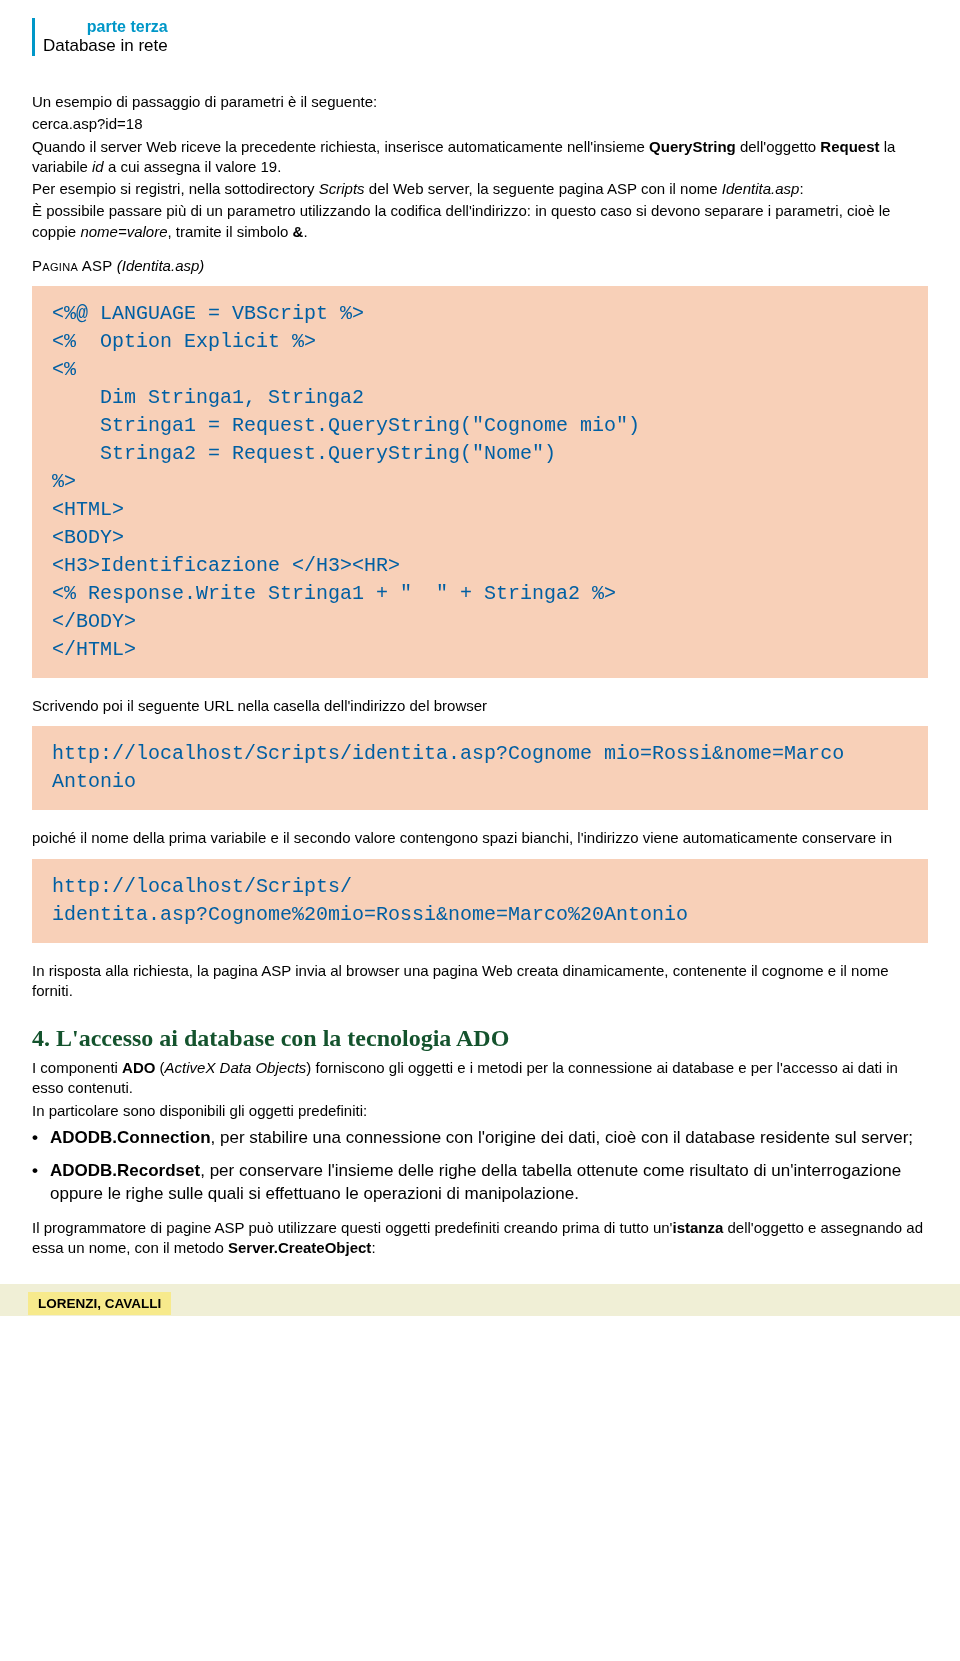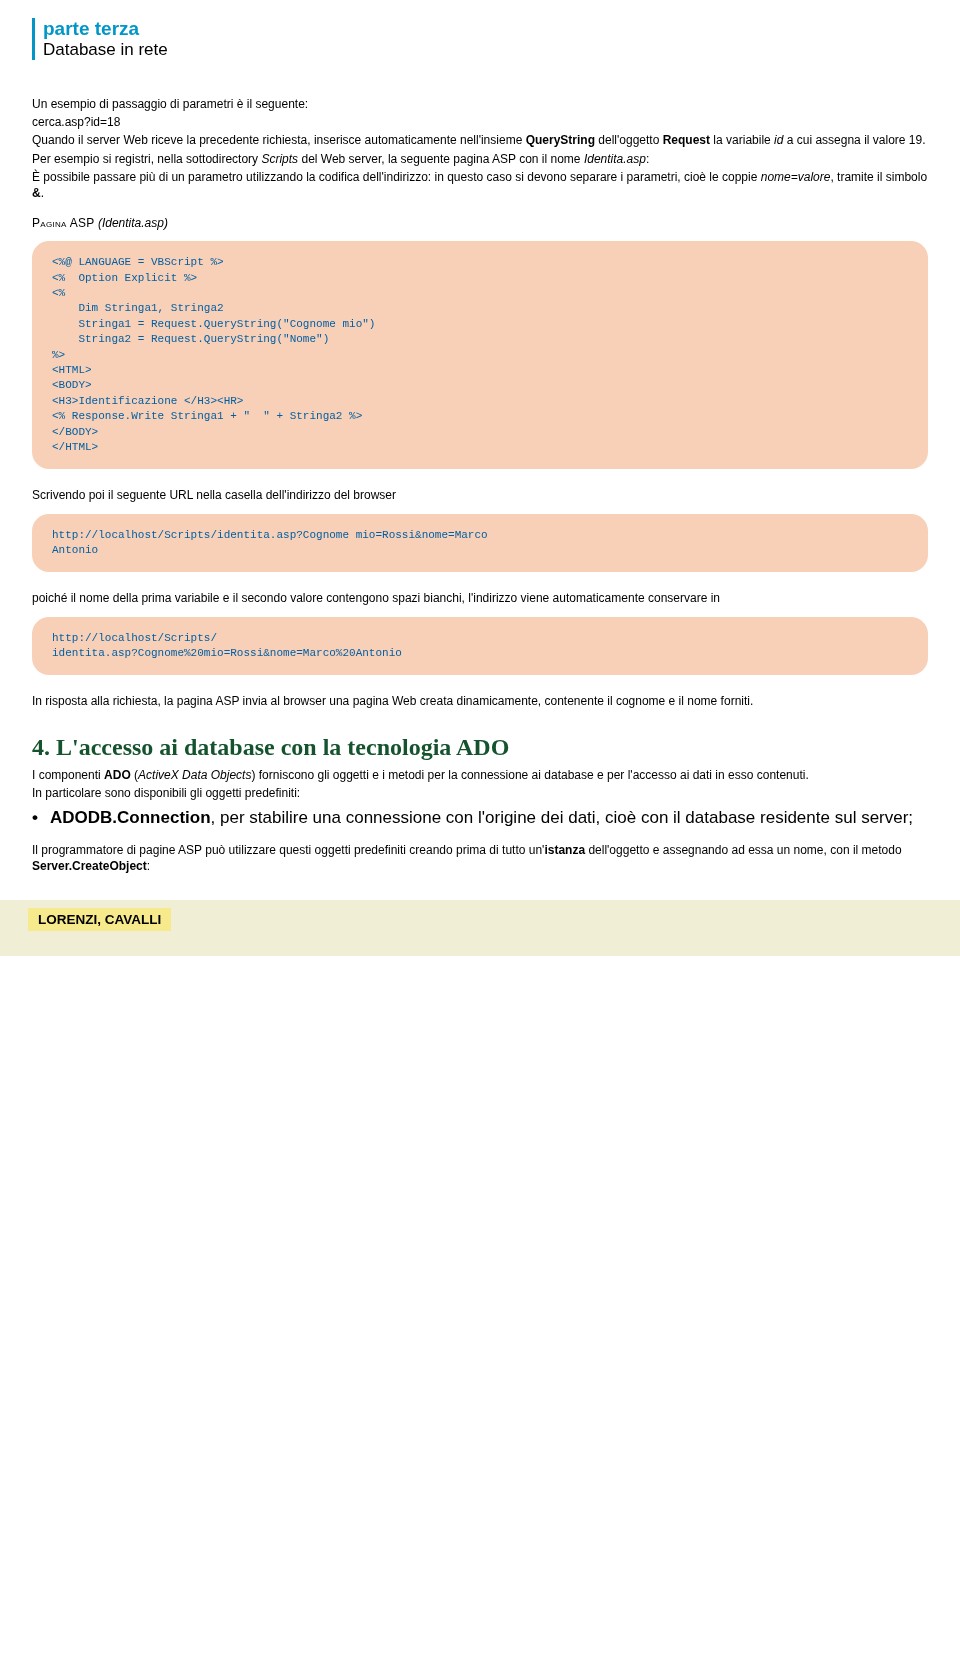--- a/index.html
+++ b/index.html
@@ -6,55 +6,54 @@
   body {
     margin: 0;
     font-family: Arial, Helvetica, sans-serif;
     background: #fff;
     color: #000;
     width: 960px;
   }
   .page { padding: 18px 32px 0 32px; }
   .hdr { display: flex; gap: 200px; margin-bottom: 36px; }
   .hdr-col { border-left: 3px solid #0097c8; padding-left: 8px; }
-  .hdr-top { color: #0097c8; font-weight: bold; font-size: 19px; }
+  .hdr-top { color: #0097c8; font-weight: bold; font-size: 16px; text-align: right; }
   .hdr-bot { font-family: "Helvetica Neue", Arial, sans-serif; font-size: 17px; }
-  .body-text { font-size: 12px; line-height: 1.35; }
+  .body-text { font-size: 15px; line-height: 1.35; }
   .indent { margin-left: 34px; }
   .ital { font-style: italic; }
   .bold { font-weight: bold; }
   .sc { font-variant: small-caps; letter-spacing: 0.3px; }
   .code-block {
     background: #f8d0b8;
     color: #005fa3;
     font-family: "Courier New", monospace;
-    font-size: 11px;
+    font-size: 20px;
     line-height: 1.4;
     padding: 14px 14px 14px 20px;
     margin: 10px 0 18px 0;
     white-space: pre;
-    border-radius: 17px;
   }
   .sec-title {
     color: #14532d;
     font-family: Georgia, "Times New Roman", serif;
     font-weight: bold;
     font-size: 24px;
     margin: 24px 0 6px 0;
   }
   ul.bul { list-style: none; padding-left: 0; margin: 6px 0 12px 0; }
   ul.bul li { position: relative; padding-left: 18px; margin-bottom: 10px; font-size: 17px; line-height: 1.35; }
   ul.bul li::before { content: "•"; position: absolute; left: 0; font-weight: bold; }
   .footer {
     margin-top: 26px;
     background: #f0efd6;
     display: flex;
     align-items: center;
     justify-content: space-between;
-    padding: 8px 28px 25px 28px;
+    padding: 8px 28px 1px 28px;
     font-size: 13.5px;
   }
   .footer .left {
     background: #f7ea8c;
     padding: 4px 10px;
     font-weight: bold;
   }
   .footer .right { color: #0097c8; font-weight: bold; letter-spacing: 0.2px; }
   .para { margin: 0 0 2px 0; }
   .gap { height: 12px; }
@@ -123,20 +122,23 @@
   <p class="body-text para">
     <span>I componenti </span><span class="bold">ADO</span><span> (</span><span class="ital">ActiveX Data Objects</span><span>) forniscono gli oggetti e i metodi per la connessione ai database e per l'accesso ai dati in esso contenuti.</span>
   </p>
 
   <p class="body-text para">In particolare sono disponibili gli oggetti predefiniti:</p>
 
   <ul class="bul">
     <li>
       <span class="bold">ADODB.Connection</span><span>, per stabilire una connessione con l'origine dei dati, cioè con il database residente sul server;</span>
     </li>
+    <li>
+      <span class="bold">ADODB.Recordset</span><span>, per conservare l'insieme delle righe della tabella ottenute come risultato di un'interrogazione oppure le righe sulle quali si effettuano le operazioni di manipolazione.</span>
+    </li>
   </ul>
 
   <p class="body-text para">
     <span>Il programmatore di pagine ASP può utilizzare questi oggetti predefiniti creando prima di tutto un'</span><span class="bold">istanza</span><span> dell'oggetto e assegnando ad essa un nome, con il metodo </span><span class="bold">Server.CreateObject</span><span>:</span>
   </p>
 
 </div>
 
 <div class="footer">
   <span class="left">LORENZI, CAVALLI</span>

